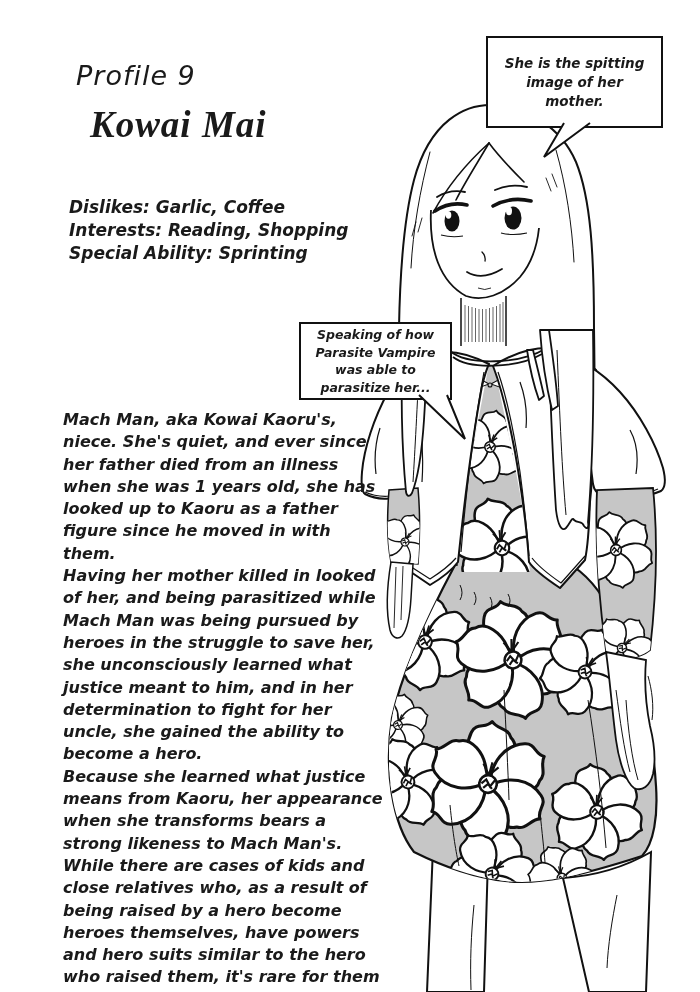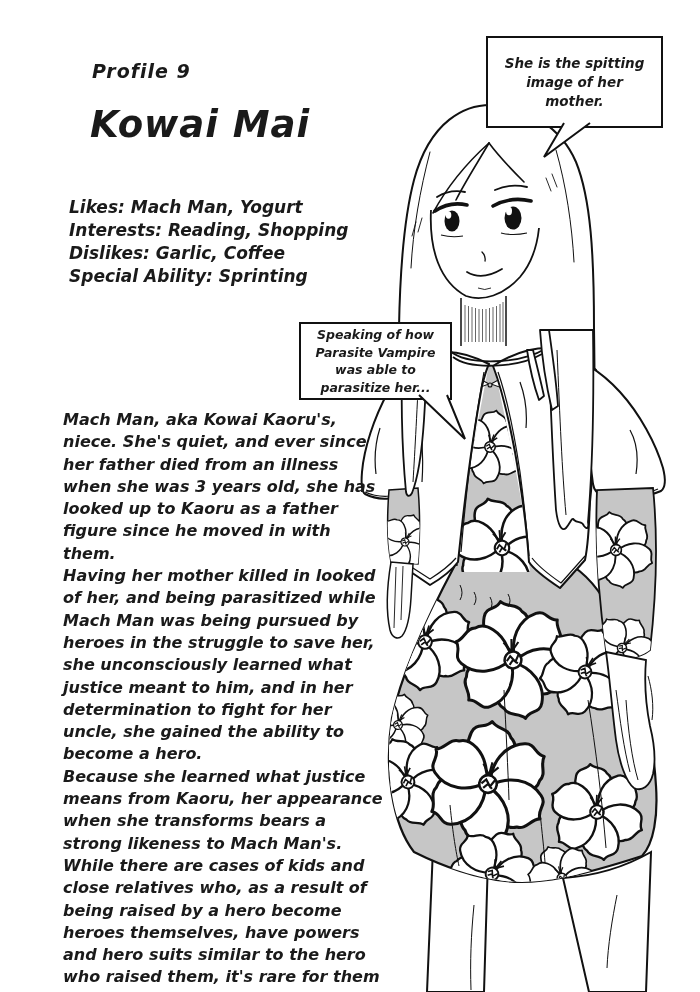--- a/index.html
+++ b/index.html
@@ -3,22 +3,22 @@
 <meta charset="utf-8">
 <style>
   html,body{margin:0;padding:0;}
   body{
     width:700px;height:992px;position:relative;overflow:hidden;
     background:#ffffff;color:#1a1a1a;
     font-family:"DejaVu Sans","Liberation Sans",sans-serif;
     font-style:italic;
   }
   .abs{position:absolute;}
-  .profile-label{left:92px;top:60px;font-size:19px;font-weight:700;letter-spacing:1px;}
-  .char-name{left:90px;top:103px;font-size:37px;font-weight:bold;letter-spacing:1px;}
+  .profile-label{left:76px;top:60px;font-size:27px;font-weight:400;letter-spacing:1px;}
+  .char-name{left:90px;top:103px;font-size:37px;font-weight:bold;letter-spacing:1px;font-family:Liberation Serif, serif;}
   .stats{left:69px;top:196px;font-size:17px;line-height:23px;font-weight:600;}
   .stats div{white-space:pre;}
   .bio{left:63px;top:409px;width:322px;font-size:16px;line-height:22.3px;font-weight:600;}
   .bio p{margin:0;}
   .illustration-svg{left:0;top:0;width:700px;height:992px;}
   .bubble{
     background:#ffffff;border:2.5px solid #111;
     display:flex;align-items:center;justify-content:center;text-align:center;
     font-weight:600;
   }
@@ -186,28 +186,27 @@
     <path d="M482,252 q4,4 3,9" fill="none" stroke="#111" stroke-width="1.3" stroke-linecap="round"></path>
     <path d="M467,272 Q482,281 502,269" fill="none" stroke="#111" stroke-width="1.8" stroke-linecap="round"></path>
     <path d="M478,288 q7,3 13,0" fill="none" stroke="#111" stroke-width="0.9"></path>
   </g>
 </svg>
 
 <div class="abs profile-label">Profile 9</div>
 <div class="abs char-name">Kowai Mai</div>
 
 <div class="abs stats">
-  <div>Likes: Mach Man, Yogurt</div>
+  <div>Dislikes: Garlic, Coffee</div>
   <div>Interests: Reading, Shopping</div>
-  <div>Dislikes: Garlic, Coffee</div>
   <div>Special Ability: Sprinting</div>
 </div>
 
 <div class="abs bio">
-  <p>Mach Man, aka Kowai Kaoru's, niece. She's quiet, and ever since her father died from an illness when she was 3 years old, she has looked up to Kaoru as a father figure since he moved in with them.</p>
+  <p>Mach Man, aka Kowai Kaoru's, niece. She's quiet, and ever since her father died from an illness when she was 1 years old, she has looked up to Kaoru as a father figure since he moved in with them.</p>
   <p>Having her mother killed in looked of her, and being parasitized while Mach Man was being pursued by heroes in the struggle to save her, she unconsciously learned what justice meant to him, and in her determination to fight for her uncle, she gained the ability to become a hero.</p>
   <p>Because she learned what justice means from Kaoru, her appearance when she transforms bears a strong likeness to Mach Man's. While there are cases of kids and close relatives who, as a result of being raised by a hero become heroes themselves, have powers and hero suits similar to the hero who raised them, it's rare for them to have that strong a resemblance.</p>
 </div>
 
 <div class="abs bubble bubble-1">
   <span>She is the spitting image of her mother.</span>
   <svg class="tail tail-1" viewBox="0 0 62 36">
     <path d="M30,0 L56,0 L10,34 Z" fill="#ffffff" stroke="none"></path>
     <path d="M30,0 L10,34 L56,0" fill="none" stroke="#111" stroke-width="2"></path>
   </svg>

